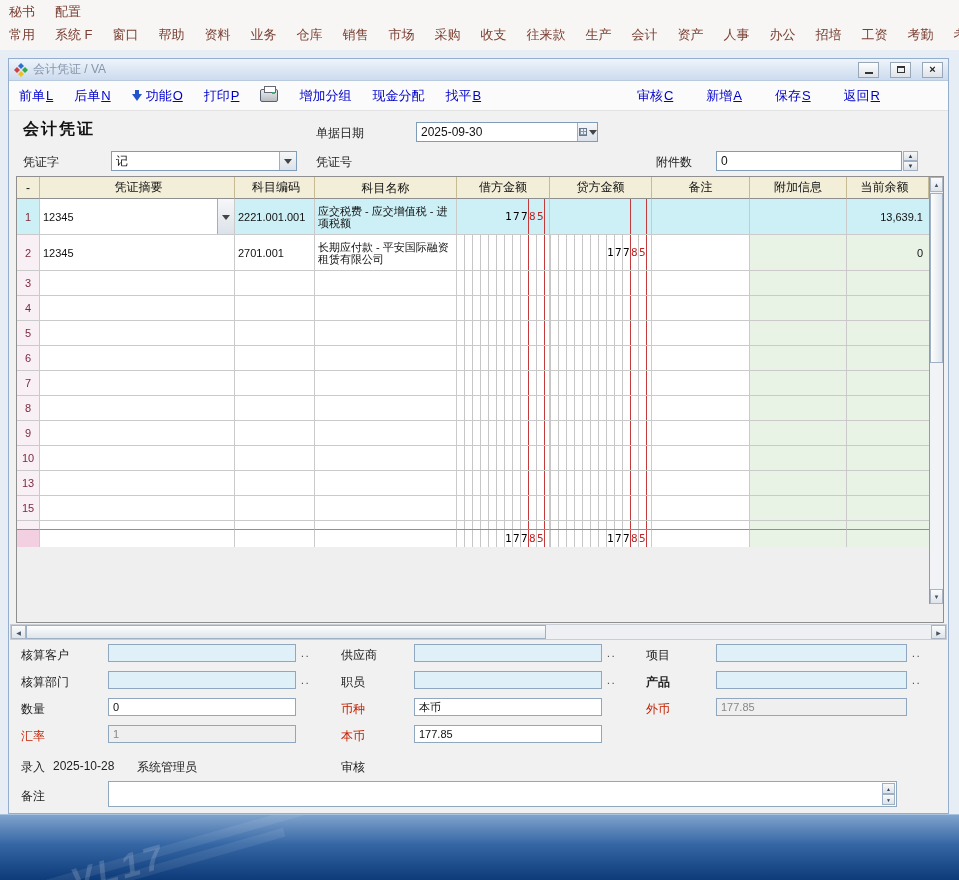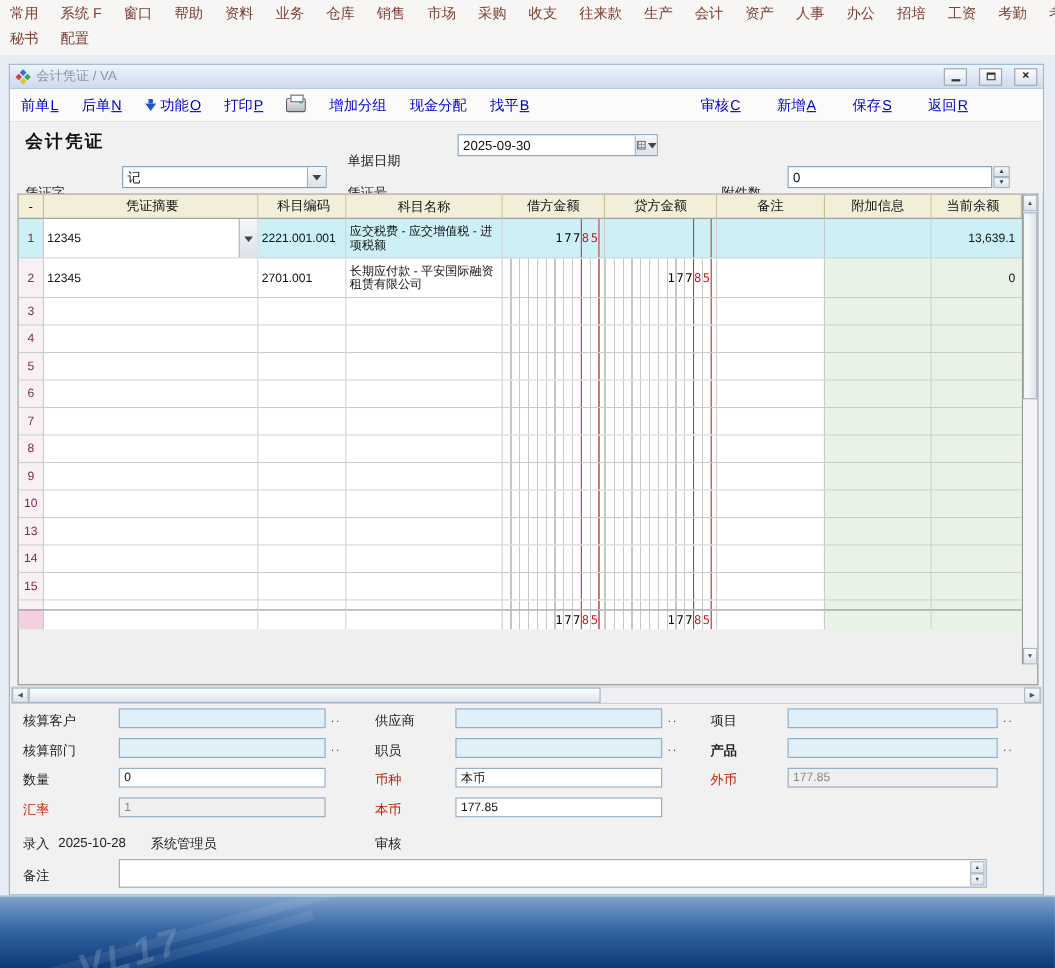--- a/index.html
+++ b/index.html
@@ -45,21 +45,21 @@
   .arrow-down-icon::before{content:"";position:absolute;left:3px;top:0;width:4px;height:4px;background:#2255cc;}
   .arrow-down-icon::after{content:"";position:absolute;left:0;top:4px;border-left:5px solid transparent;border-right:5px solid transparent;border-top:7px solid #2255cc;}
   .printer-icon{display:inline-block;width:18px;height:13px;position:relative;margin-right:21px;
     background:linear-gradient(#ececee,#b9bcc2);border:1px solid #556070;border-radius:2px;}
   .printer-icon::before{content:"";position:absolute;left:3px;top:-4px;width:10px;height:5px;background:#fff;border:1px solid #667;}
   .printer-icon::after{content:"";position:absolute;right:2px;top:2px;width:3px;height:2px;background:#4a7;}
 
   
   .form-area{position:absolute;top:52px;left:0;right:0;height:65px;background:#f1f1f1;}
   .voucher-title{position:absolute;left:14px;top:8px;font-size:16px;font-weight:bold;color:#111;letter-spacing:2px;}
-  .flabel{position:absolute;font-size:12px;color:#222;white-space:nowrap;margin-top:13px;}
+  .flabel{position:absolute;font-size:12px;color:#222;white-space:nowrap;}
   .field{position:absolute;height:20px;background:#fff;border:1px solid #7f9db9;font-size:12px;color:#111;
     display:flex;align-items:center;padding:0 4px;overflow:hidden;}
   .combo-btn{position:absolute;right:0;top:0;bottom:0;width:17px;border-left:1px solid #9fb0c4;
     background:linear-gradient(180deg,#f6f7f9,#dce2ea);display:flex;align-items:center;justify-content:center;cursor:pointer;}
   .tri{width:0;height:0;border:4px solid transparent;border-top:5px solid #444;margin-top:5px;}
   .date-btn{position:absolute;right:0;top:0;bottom:0;width:20px;border-left:1px solid #9fb0c4;
     background:linear-gradient(180deg,#f6f7f9,#dce2ea);display:flex;align-items:center;justify-content:center;gap:2px;cursor:pointer;}
   .grid-ico{width:8px;height:8px;border:1px solid #678;
     background-image:repeating-linear-gradient(0deg,#89a 0 1px,transparent 1px 3px),repeating-linear-gradient(90deg,#89a 0 1px,transparent 1px 3px);}
   .spin{position:absolute;width:15px;display:flex;flex-direction:column;}
@@ -125,20 +125,24 @@
   .remark-spin{position:absolute;right:1px;top:1px;bottom:1px;width:13px;display:flex;flex-direction:column;}
   .remark-spin .spin-btn{font-size:5px;}
 </style>
 </head>
 <body>
 
 <div class="screen">
 
   <div class="menubar">
     <div class="menu-row">
+        <span class="menu-item">秘书</span>
+        <span class="menu-item">配置</span>
+      </div>
+    <div class="menu-row">
         <span class="menu-item">常用</span>
         <span class="menu-item">系统 F</span>
         <span class="menu-item">窗口</span>
         <span class="menu-item">帮助</span>
         <span class="menu-item">资料</span>
         <span class="menu-item">业务</span>
         <span class="menu-item">仓库</span>
         <span class="menu-item">销售</span>
         <span class="menu-item">市场</span>
         <span class="menu-item">采购</span>
@@ -147,24 +151,20 @@
         <span class="menu-item">生产</span>
         <span class="menu-item">会计</span>
         <span class="menu-item">资产</span>
         <span class="menu-item">人事</span>
         <span class="menu-item">办公</span>
         <span class="menu-item">招培</span>
         <span class="menu-item">工资</span>
         <span class="menu-item">考勤</span>
         <span class="menu-item">考核</span>
       </div>
-    <div class="menu-row">
-        <span class="menu-item">秘书</span>
-        <span class="menu-item">配置</span>
-      </div>
   </div>
 
   <div class="mdi">
     <div class="blue-band">
       <div class="stripe s1"></div>
       <div class="stripe s2"></div>
       <div class="wm-text">VL17</div>
     </div>
 
     <div class="window">
@@ -412,31 +412,20 @@
               <div class="cell c-sum"></div>
               <div class="cell c-code"></div>
               <div class="cell c-name"></div>
               <div class="cell c-debit amount-cell"></div>
               <div class="cell c-credit amount-cell"></div>
               <div class="cell c-remark"></div>
               <div class="cell c-extra"></div>
               <div class="cell c-bal"></div>
             </div>
             <div class="trow">
-              <div class="cell c-no">14</div>
-              <div class="cell c-sum"></div>
-              <div class="cell c-code"></div>
-              <div class="cell c-name"></div>
-              <div class="cell c-debit amount-cell"></div>
-              <div class="cell c-credit amount-cell"></div>
-              <div class="cell c-remark"></div>
-              <div class="cell c-extra"></div>
-              <div class="cell c-bal"></div>
-            </div>
-            <div class="trow">
               <div class="cell c-no">15</div>
               <div class="cell c-sum"></div>
               <div class="cell c-code"></div>
               <div class="cell c-name"></div>
               <div class="cell c-debit amount-cell"></div>
               <div class="cell c-credit amount-cell"></div>
               <div class="cell c-remark"></div>
               <div class="cell c-extra"></div>
               <div class="cell c-bal"></div>
             </div>

